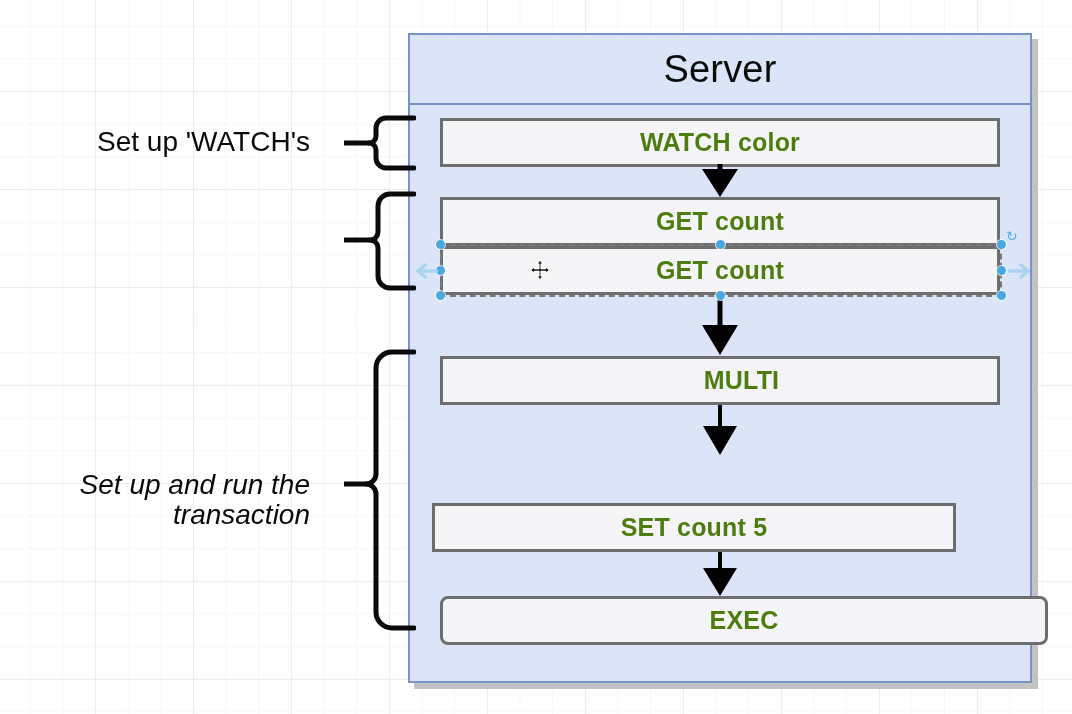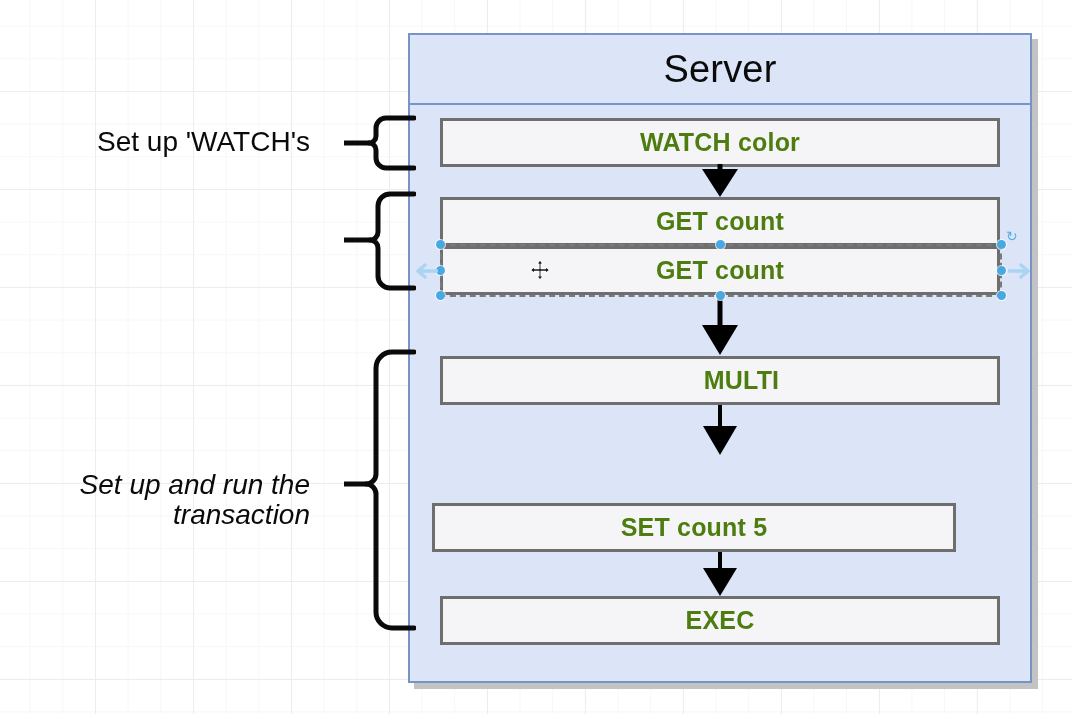--- a/index.html
+++ b/index.html
@@ -85,21 +85,21 @@
 
   <div class="cmdbox" style="left:440px;top:197px;width:560px;height:49px;">GET count</div>
 
   <div class="cmdbox" style="left:440px;top:246px;width:560px;height:49px;">GET count</div>
 
   <div class="cmdbox" style="left:440px;top:356px;width:560px;height:49px;padding-left:43px;">MULTI</div>
 
 
   <div class="cmdbox" style="left:432px;top:503px;width:524px;height:49px;">SET count 5</div>
 
-  <div class="cmdbox" style="left:440px;top:596px;width:560px;height:49px;">EXEC</div>
+  <div class="cmdbox" style="left:440px;top:596px;width:608px;height:49px;border-radius:8px;">EXEC</div>
 
   <div class="arrow" style="left:698px;top:163px;">
     <svg width="44" height="38" viewBox="0 0 44 38">
       <path d="M22 1 L22 10" stroke="#000" stroke-width="5" fill="none"></path>
       <path d="M4 6 L40 6 L22 34 Z" fill="#000"></path>
     </svg>
   </div>
 
   <div class="arrow" style="left:698px;top:297px;">
     <svg width="44" height="60" viewBox="0 0 44 60">

